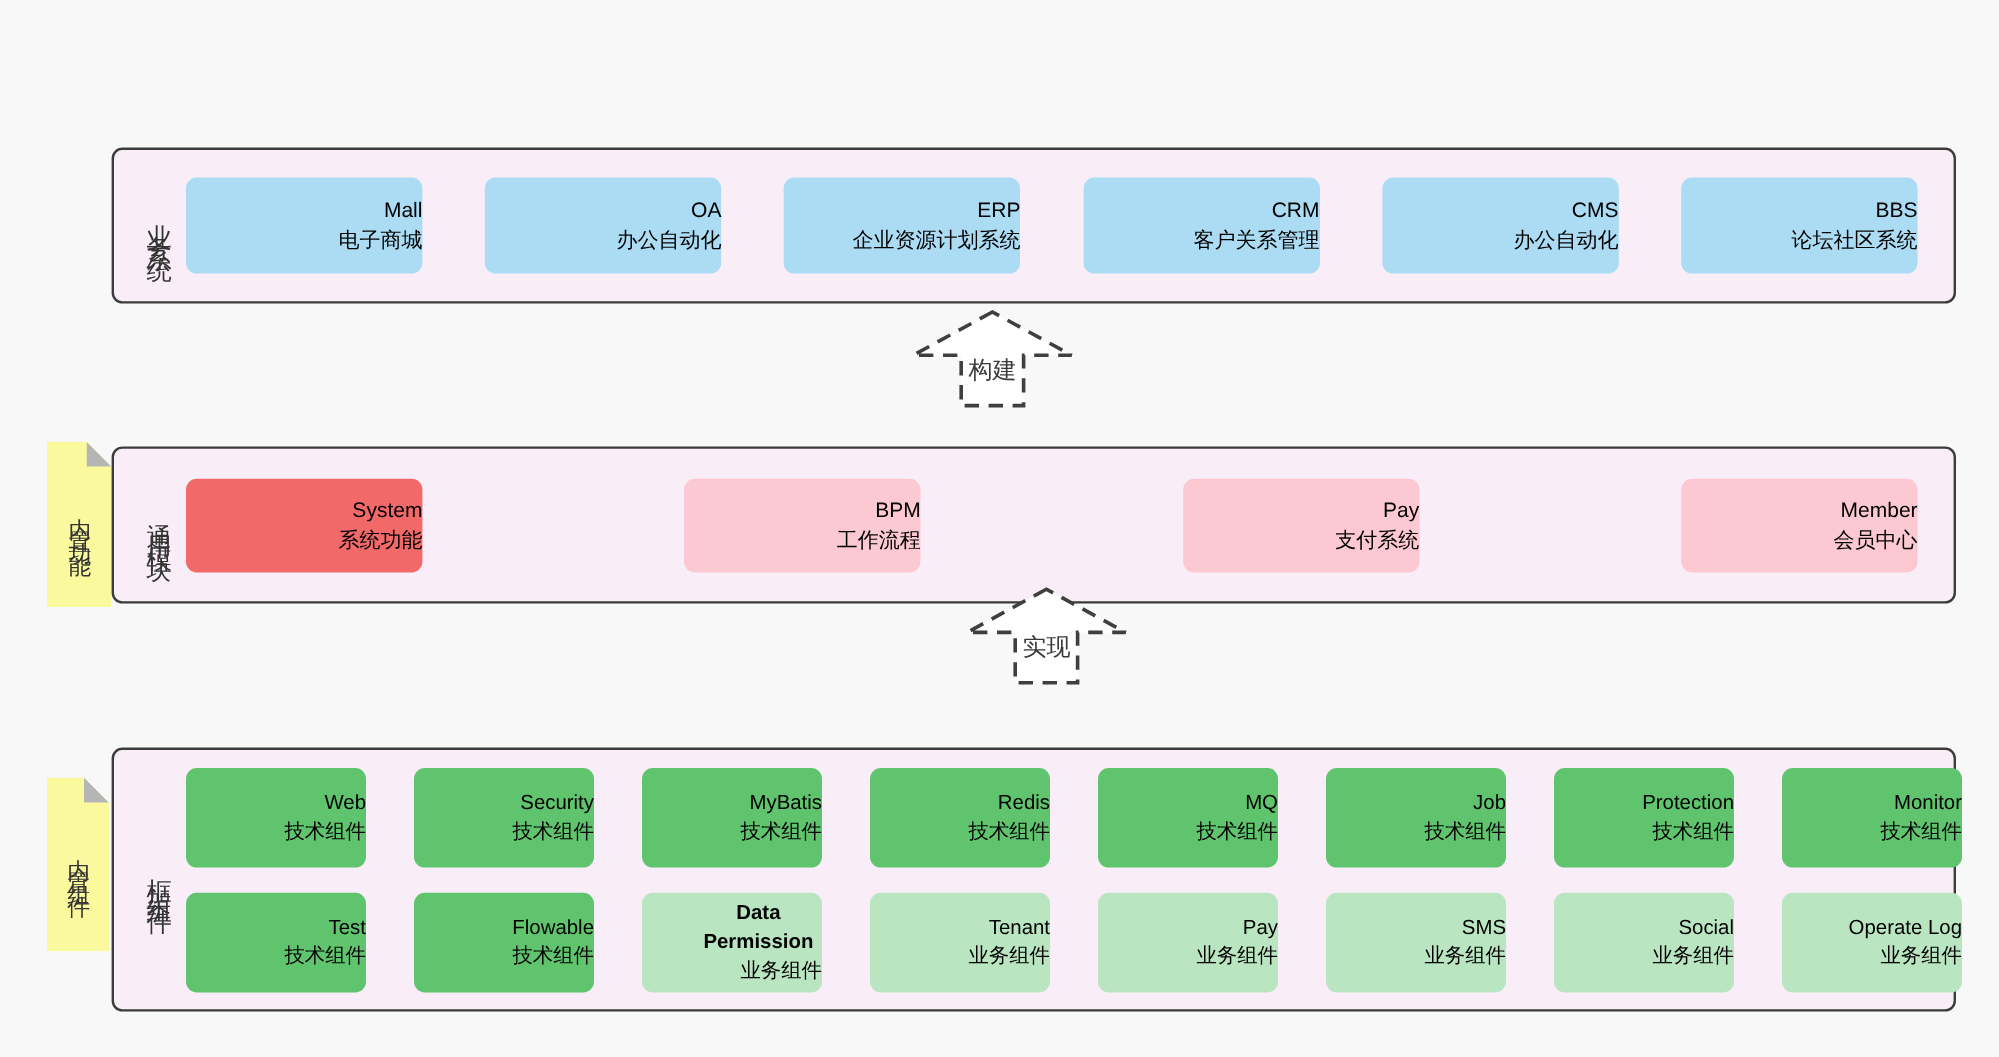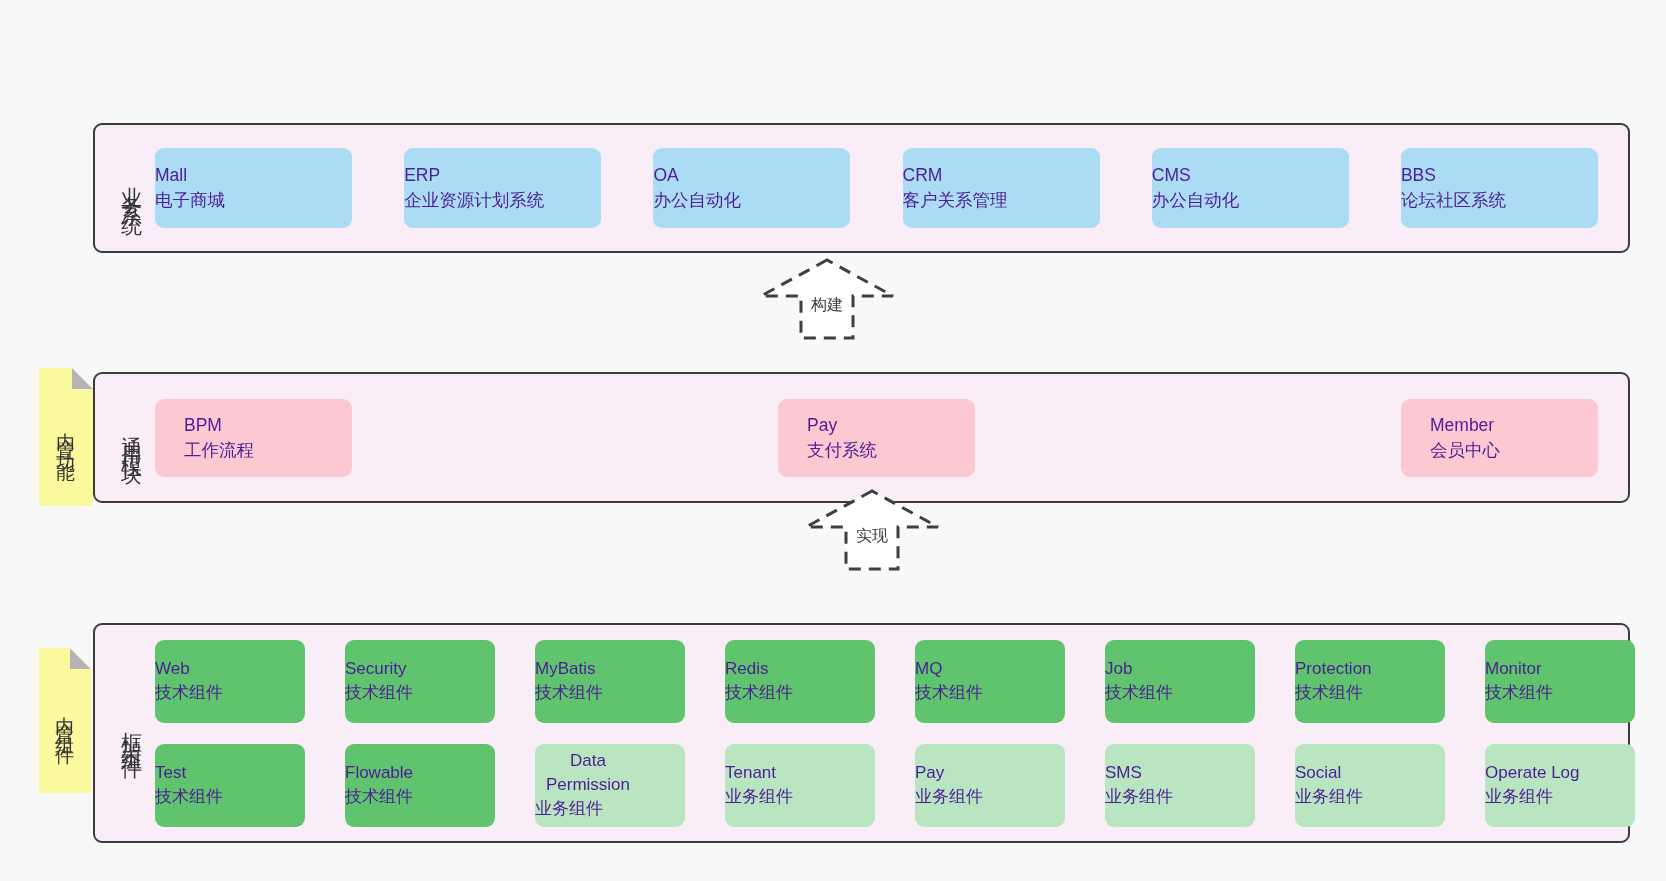--- a/index.html
+++ b/index.html
@@ -29,32 +29,32 @@
     flex:1;display:flex;justify-content:space-between;
     padding-right:30px;
   }
   .rows{
     flex:1;display:flex;flex-direction:column;gap:21px;
     padding-right:30px;
   }
   
   .box{
     box-sizing:border-box;border-radius:9px;
-    display:flex;flex-direction:column;align-items:flex-start;justify-content:center;
-    text-align:center;font-size:17.5px;line-height:25px;color:#4c1d95;
+    display:flex;flex-direction:column;align-items:flex-end;justify-content:center;
+    text-align:center;font-size:17.5px;line-height:25px;color:#000000;
   }
   #frame-business .box{width:197px;height:80px;}
   #frame-common .box{width:197px;height:78px;}
   #frame-framework .box{width:150px;height:83px;font-size:17px;line-height:24px;}
   .c-blue{background:#abdcf4;}
   .c-red{background:#f2696a;}
   .c-pink{background:#fcc9d3;padding-left:29px;}
   .c-green{background:#5fc46d;}
   .c-lgreen{background:#b9e5c1;}
-  .wrap-name{max-width:106px;}
+  .wrap-name{max-width:106px;font-weight:bold;}
   
   .sticky{
     position:absolute;background:#fbf99d;
     display:flex;align-items:center;justify-content:center;
     clip-path:polygon(0 0,calc(100% - 21px) 0,100% 21px,100% 100%,0 100%);
   }
   #sticky-features{left:39px;top:368px;width:54px;height:138px;}
   #sticky-components{left:39px;top:648px;width:52px;height:145px;}
   .sticky .fold{
     position:absolute;top:0;right:0;width:21px;height:21px;
@@ -64,42 +64,42 @@
     writing-mode:vertical-rl;text-orientation:upright;
     font-size:19px;letter-spacing:10px;line-height:1;color:#333;
   }
   
   .arrow{position:absolute;width:140px;height:85px;}
   #arrow-build{left:757px;top:257px;}
   #arrow-implement{left:802px;top:488px;text-align:center;}
   .arrow svg{position:absolute;left:0;top:0;}
   .arrow-label{
     position:absolute;left:50%;top:37px;transform:translateX(-50%);
-    background:#ffffff;font-size:16px;padding:1px 3px;white-space:nowrap;color:#3a3a3a;
+    background:#ffffff;font-size:20px;padding:1px 3px;white-space:nowrap;color:#3a3a3a;
   }
 </style>
 </head>
 <body>
 
 <section class="frame" id="frame-business">
   <div class="vlabel">
     <span>业务系统</span>
   </div>
   <div class="boxrow">
     <div class="box c-blue">
       <div>Mall</div>
       <div>电子商城</div>
     </div>
     <div class="box c-blue">
+      <div>OA</div>
+      <div>办公自动化</div>
+    </div>
+    <div class="box c-blue">
       <div>ERP</div>
       <div>企业资源计划系统</div>
-    </div>
-    <div class="box c-blue">
-      <div>OA</div>
-      <div>办公自动化</div>
     </div>
     <div class="box c-blue">
       <div>CRM</div>
       <div>客户关系管理</div>
     </div>
     <div class="box c-blue">
       <div>CMS</div>
       <div>办公自动化</div>
     </div>
     <div class="box c-blue">
@@ -119,20 +119,24 @@
 <div class="sticky" id="sticky-features">
   <div class="fold"></div>
   <span>内置功能</span>
 </div>
 
 <section class="frame" id="frame-common">
   <div class="vlabel">
     <span>通用模块</span>
   </div>
   <div class="boxrow">
+    <div class="box c-red">
+      <div>System</div>
+      <div>系统功能</div>
+    </div>
     <div class="box c-pink">
       <div>BPM</div>
       <div>工作流程</div>
     </div>
     <div class="box c-pink">
       <div>Pay</div>
       <div>支付系统</div>
     </div>
     <div class="box c-pink">
       <div>Member</div>

